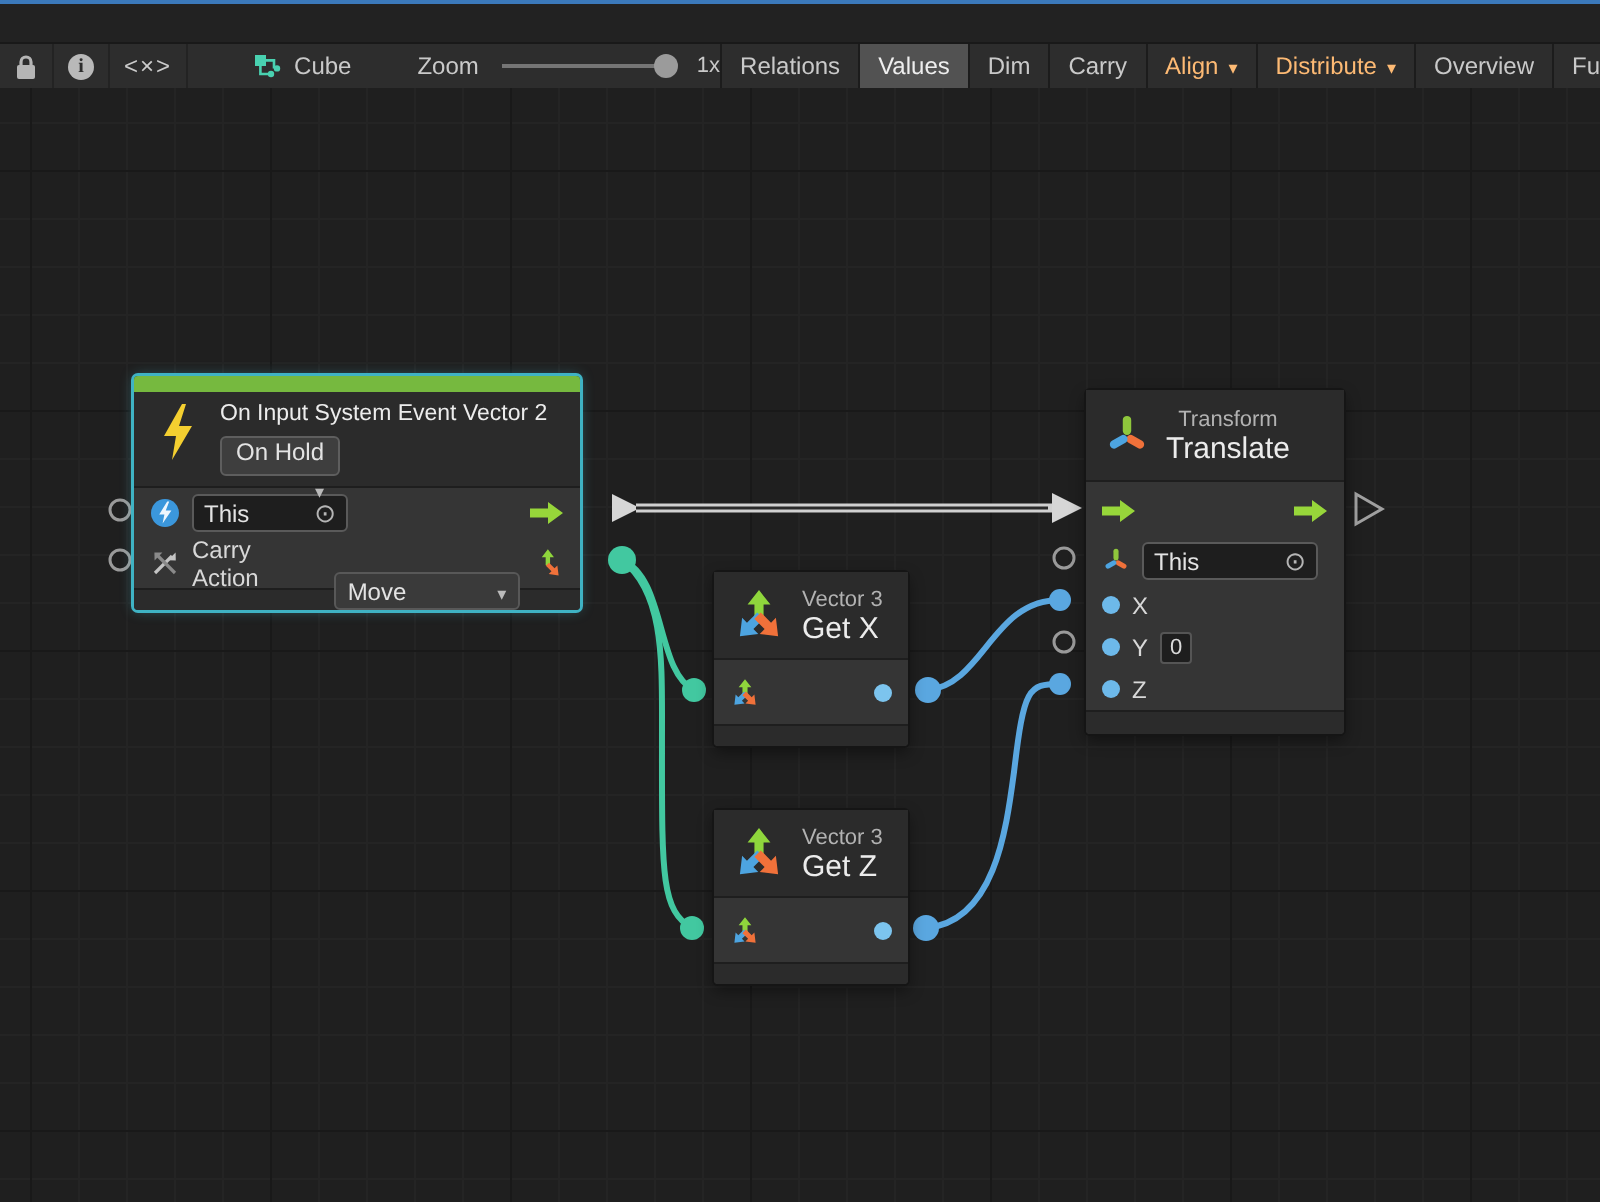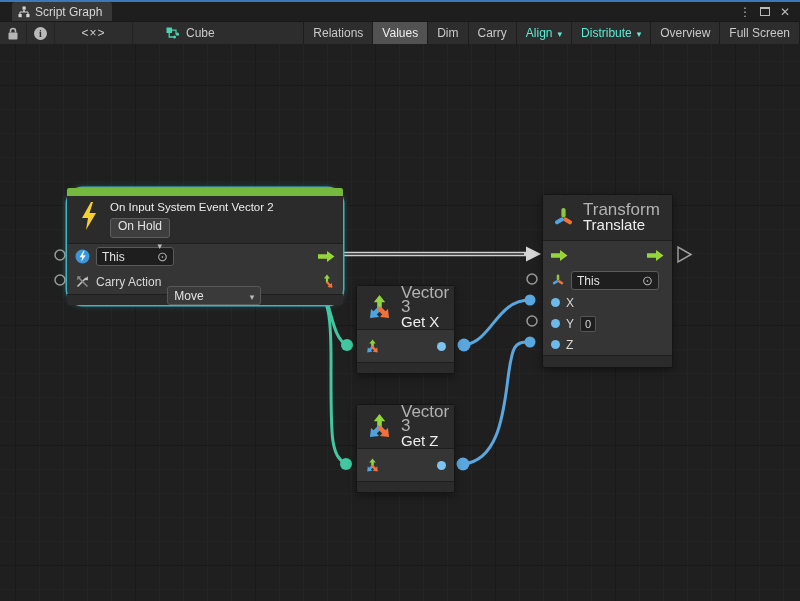--- a/index.html
+++ b/index.html
@@ -19,21 +19,21 @@
   .win-icons .glyph { font-size:12px; width:14px; text-align:center; cursor:default; }
   .max-box { width:10px; height:9px; border:1.5px solid #b9b9b9; border-top-width:2.5px; }
 
   
   #toolbar { position:absolute; left:0; top:21px; width:800px; height:23px; background:#2d2d2d;
     border-top:1px solid #191919; display:flex; align-items:stretch; color:#c9c9c9; font-size:12px; }
   .tb-btn { display:flex; align-items:center; justify-content:center; padding:0 7px; border-right:1px solid #232323; }
   .tb-right { margin-left:auto; display:flex; align-items:stretch; border-left:1px solid #1c1c1c; }
   .tb-right .tb-btn { padding:0 9px; border-right:1px solid #1c1c1c; white-space:nowrap; }
   .tb-btn.active { background:#525252; color:#eee; }
-  .tb-btn.disabled { color:#5eead4;justify-content:space-between; }
+  .tb-btn.disabled { color:#fdba74;justify-content:space-between; }
   .caret { font-size:9px; margin-left:5px; position:relative; top:1px; }
   .info-circle { width:13px; height:13px; border-radius:50%; background:#b9b9b9; color:#2d2d2d;
     font-size:10px; font-weight:bold; display:flex; align-items:center; justify-content:center; font-family:"Liberation Serif", serif; }
   #code-btn { width:78px; color:#cccccc; letter-spacing:1px; }
   #cube-btn { margin-left:26px; display:flex; align-items:center; gap:6px; border:none; }
   #zoom-group { display:flex; align-items:center; margin-left:26px; }
   #zoom-track { width:86px; height:2px; background:#757575; margin-left:12px; position:relative; }
   #zoom-handle { position:absolute; right:-2px; top:-5px; width:12px; height:12px; border-radius:50%; background:#9b9b9b; }
   #zoom-value { margin-left:11px; font-size:11px; }
 
@@ -50,37 +50,37 @@
   #wires { position:absolute; left:0; top:0; width:800px; height:601px; pointer-events:none; }
   #wires * { pointer-events:auto; }
 
   
   .node { position:absolute; background:#353535; border-radius:2px; box-shadow:0 0 0 1px #151515, 0 3px 8px rgba(0,0,0,.45); }
   .node.selected { box-shadow:0 0 0 1.5px #3fb3c4, 0 0 7px rgba(80,205,225,.40); }
   .n-strip { height:8px; background:#76b93f; border-radius:2px 2px 0 0; }
   .n-header { background:#2b2b2b; display:flex; align-items:center; gap:8px; padding:0 9px; }
   .n-body { border-top:1px solid #1e1e1e; }
   .n-footer { background:#2b2b2b; border-top:1px solid #1e1e1e; border-radius:0 0 2px 2px; }
-  .type-label { font-size:17px; color:#b2b2b2; line-height:14px; }
+  .type-label { font-size:11px; color:#b2b2b2; line-height:14px;text-align:center; }
   .node-title { font-size:15px; color:#ececec; line-height:16px; }
   .port-row { display:flex; align-items:center; gap:6px; padding:0 8px; color:#d8d8d8; font-size:12px; }
   .dot { width:9px; height:9px; border-radius:50%; background:#6db9ea; flex:0 0 auto; }
   .field { background:#1e1e1e; border:1px solid #5a5a5a; border-radius:3px; color:#e3e3e3;
     font-size:12px; display:flex; align-items:center; padding:0 5px; height:19px; }
   .field .target-glyph { margin-left:auto; color:#b5b5b5; font-size:13px; }
   .chip { background:#3e3e3e; border:1px solid #5e5e5e; border-radius:3px; color:#e3e3e3;
     font-size:12px; display:flex; align-items:center; padding:0 7px; height:20px; gap:7px; }
   .chip .caret, .dd .caret { color:#bbb; margin-left:auto; }
   .dd { background:#3a3a3a; border:1px solid #585858; border-radius:3px; color:#e3e3e3;
     font-size:12px; display:flex; align-items:center; padding:0 6px; height:19px; }
   .num-field { background:#1e1e1e; border:1px solid #555; border-radius:2px; color:#dadada;
     font-size:11px; height:16px; min-width:16px; display:flex; align-items:center; justify-content:center; padding:0 3px; }
 
   
-  #node-event { left:67px; top:188px; width:276px;border-radius:16px; }
+  #node-event { left:67px; top:188px; width:223px; }
   #node-event .n-header { height:47px; align-items:flex-start; padding-top:4px; }
   #ev-title-block { display:flex; flex-direction:column; gap:3px; }
   #node-event .node-title { font-size:11.5px; line-height:15px; white-space:nowrap; }
   #node-event .port-row { height:25px; }
   #node-event .n-footer { height:11px; }
 
   
   #node-translate { left:543px; top:195px; width:129px; }
   #node-translate .n-header { height:45px; }
   #node-translate .port-row { height:21px; }
@@ -98,36 +98,20 @@
 
   .ml-auto { margin-left:auto; }
   .flow-arrow { flex:0 0 auto; }
 </style>
 </head>
 <body>
 
 <div id="window">
   <div id="accent"></div>
 
-  <div id="tabbar">
-    <div class="tab">
-      <svg width="12" height="12" viewBox="0 0 12 12">
-        <rect x="4.5" y="0.5" width="3.2" height="3.2" fill="#d6d6d6"></rect>
-        <rect x="0.5" y="8" width="3.2" height="3.2" fill="#d6d6d6"></rect>
-        <rect x="8.3" y="8" width="3.2" height="3.2" fill="#d6d6d6"></rect>
-        <path d="M6 4v2M2 8V6h8v2M6 4v2" stroke="#d6d6d6" stroke-width="1" fill="none"></path>
-      </svg>
-      <span>Script Graph</span>
-    </div>
-    <div class="win-icons">
-      <span class="glyph">⋮</span>
-      <span class="max-box"></span>
-      <span class="glyph">✕</span>
-    </div>
-  </div>
 
   <div id="toolbar">
     <div class="tb-btn">
       <svg width="12" height="13" viewBox="0 0 12 13">
         <rect x="1.5" y="5.5" width="9" height="7" rx="1" fill="#b5b5b5"></rect>
         <path d="M3.5 5.5V4a2.5 2.5 0 0 1 5 0v1.5" stroke="#b5b5b5" stroke-width="1.6" fill="none"></path>
       </svg>
     </div>
     <div class="tb-btn">
       <span class="info-circle">i</span>
@@ -136,20 +120,27 @@
       <span>&lt;×&gt;</span>
     </div>
     <div class="tb-btn" id="cube-btn">
       <svg width="14" height="13" viewBox="0 0 14 13">
         <rect x="0.5" y="0.5" width="5.5" height="5.5" fill="#49d1b0"></rect>
         <path d="M3.2 6v4h4M6 3.2h4v4" stroke="#49d1b0" stroke-width="1.3" fill="none"></path>
         <circle cx="8.5" cy="10" r="1.6" fill="#49d1b0"></circle>
         <circle cx="11.5" cy="7.2" r="1.6" fill="#49d1b0"></circle>
       </svg>
       <span>Cube</span>
+    </div>
+    <div id="zoom-group">
+      <span>Zoom</span>
+      <div id="zoom-track">
+        <div id="zoom-handle"></div>
+      </div>
+      <span id="zoom-value">1x</span>
     </div>
     <div class="tb-right">
       <div class="tb-btn">
           <span>Relations</span>
         </div>
       <div class="tb-btn active">
           <span>Values</span>
         </div>
       <div class="tb-btn">
           <span>Dim</span>

